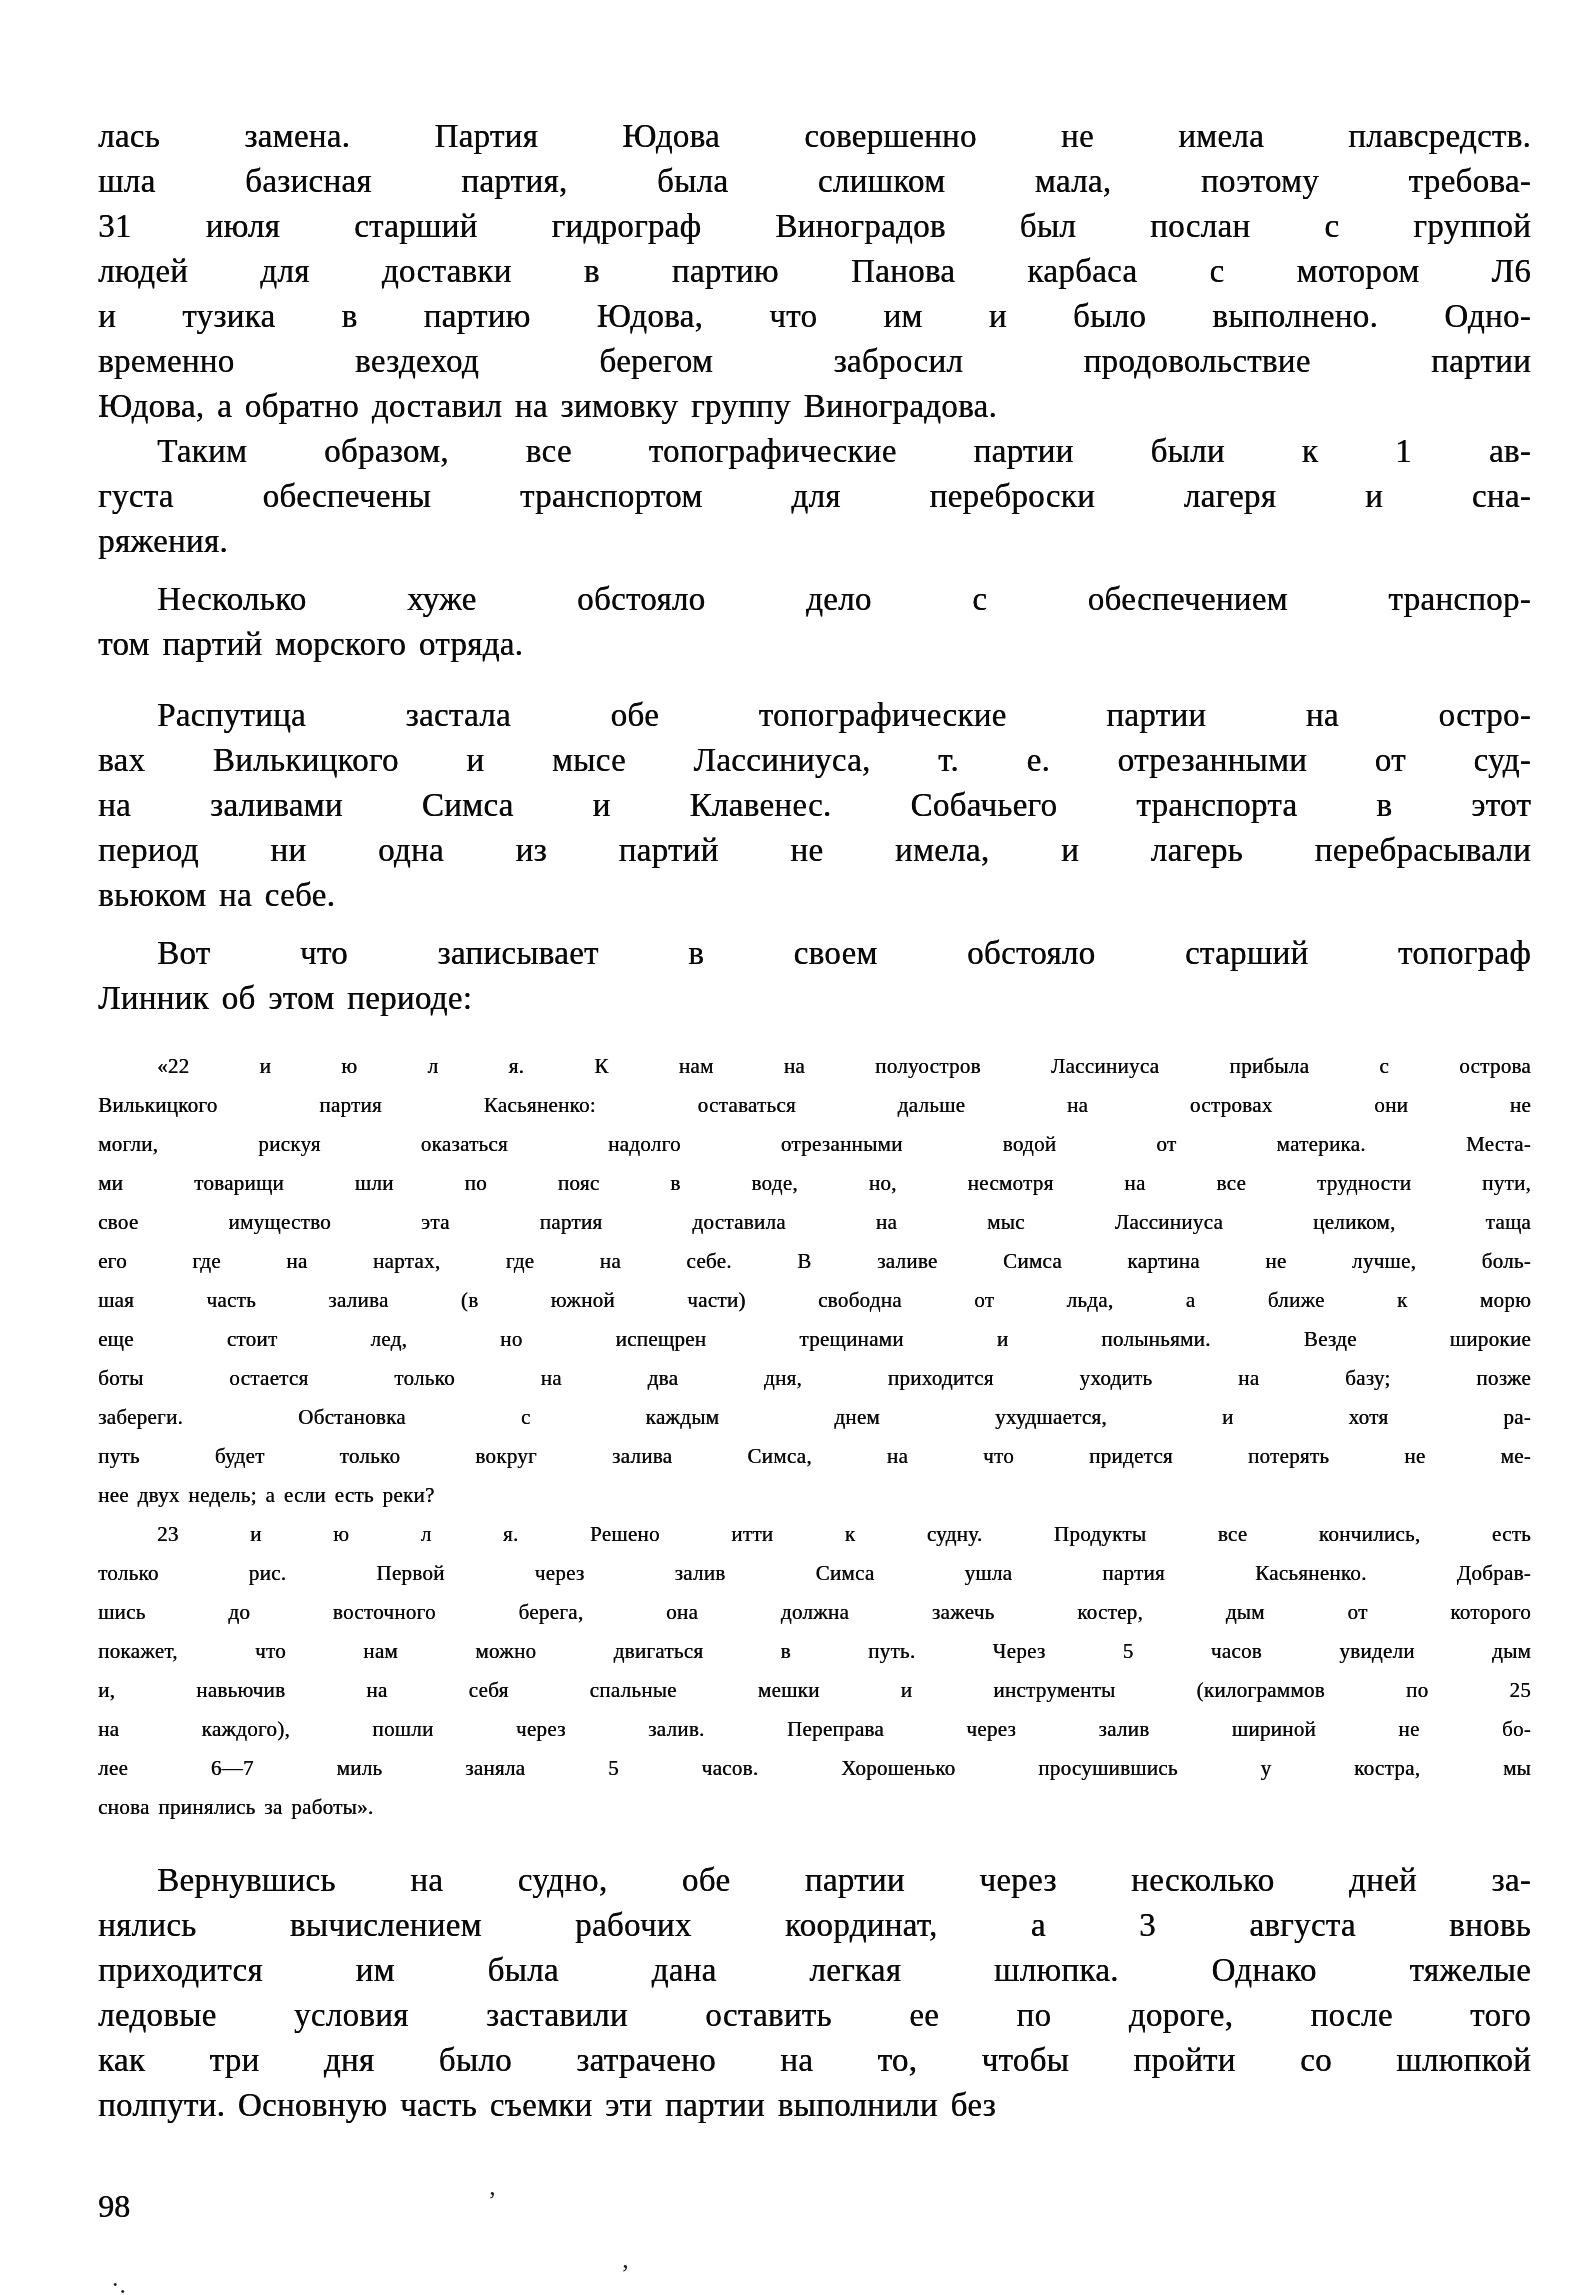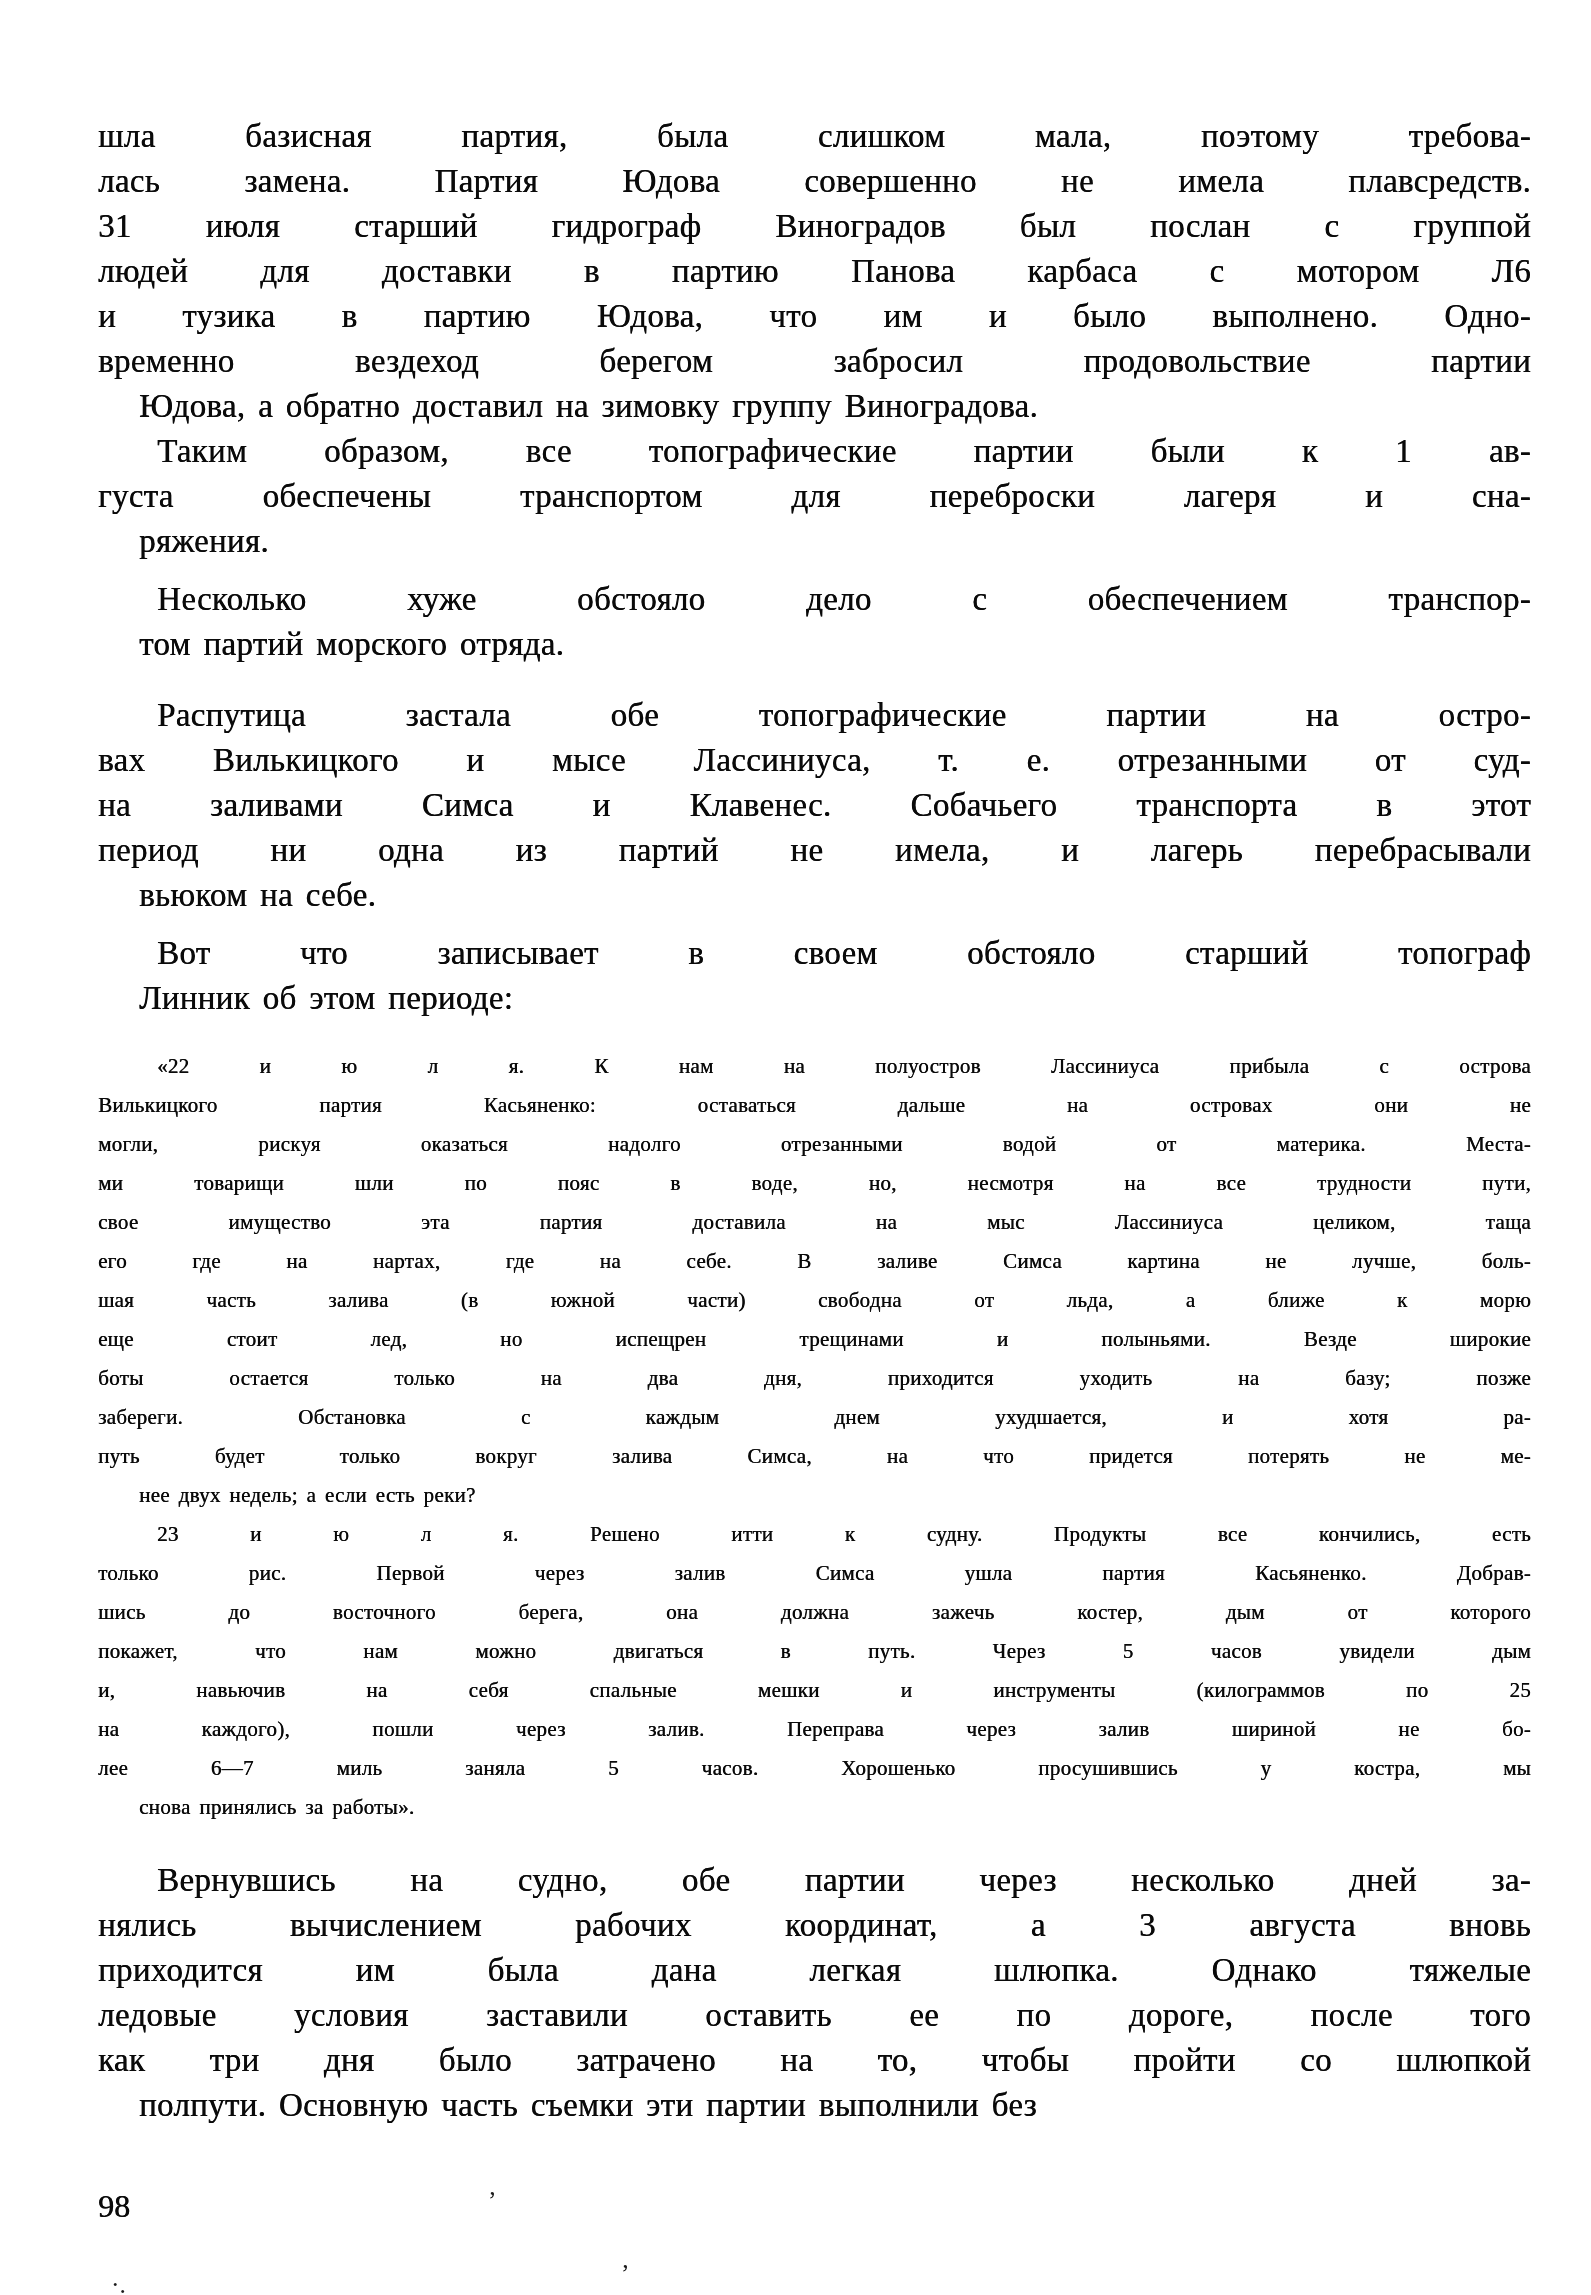--- a/index.html
+++ b/index.html
@@ -39,21 +39,20 @@
     text-indent: 59px;
   }
   
   .line {
     text-align: justify;
     text-align-last: justify;
     letter-spacing: 0.3px;
   }
   .line.last {
     text-align-last: left;
-    margin-left: 41px;
   }
   .gap-small  { margin-top: 13.3px; }
   .gap-medium { margin-top: 25.5px; }
   .gap-large  { margin-top: 31px; }
   .page-number {
     position: absolute;
     left: 98px;
     top: 2190px;
     font-size: 32px;
     line-height: 32px;
@@ -64,22 +63,22 @@
     font-size: 25.5px;
     color: #1a1a1a;
   }
 </style>
 </head>
 <body>
 
 <div class="page">
   <main class="text-block">
       <div class="para main gap-none">
+        <div class="line">лась замена. Партия Юдова совершенно не имела плавсредств.</div>
         <div class="line first">шла базисная партия, была слишком мала, поэтому требова-</div>
-        <div class="line">лась замена. Партия Юдова совершенно не имела плавсредств.</div>
         <div class="line">31 июля старший гидрограф Виноградов был послан с группой</div>
         <div class="line">людей для доставки в партию Панова карбаса с мотором Л6</div>
         <div class="line">и тузика в партию Юдова, что им и было выполнено. Одно-</div>
         <div class="line">временно вездеход берегом забросил продовольствие партии</div>
         <div class="line last">Юдова, а обратно доставил на зимовку группу Виноградова.</div>
       </div>
       <div class="para main indent gap-none">
         <div class="line first">Таким образом, все топографические партии были к 1 ав-</div>
         <div class="line">густа обеспечены транспортом для переброски лагеря и сна-</div>
         <div class="line last">ряжения.</div>

